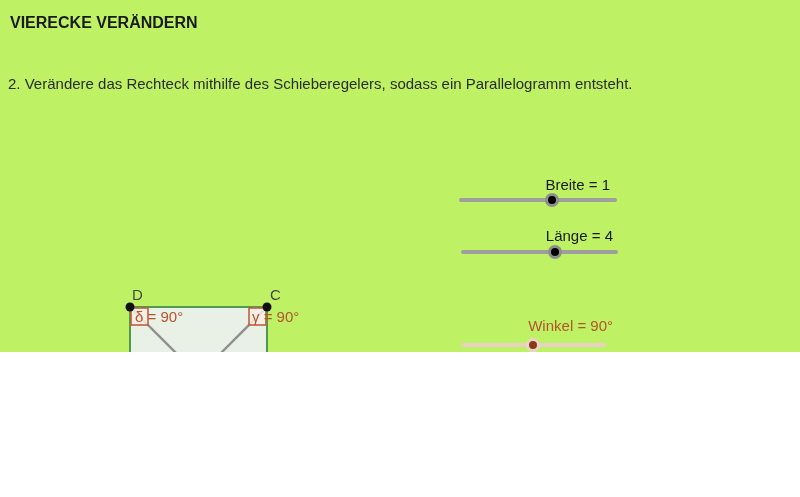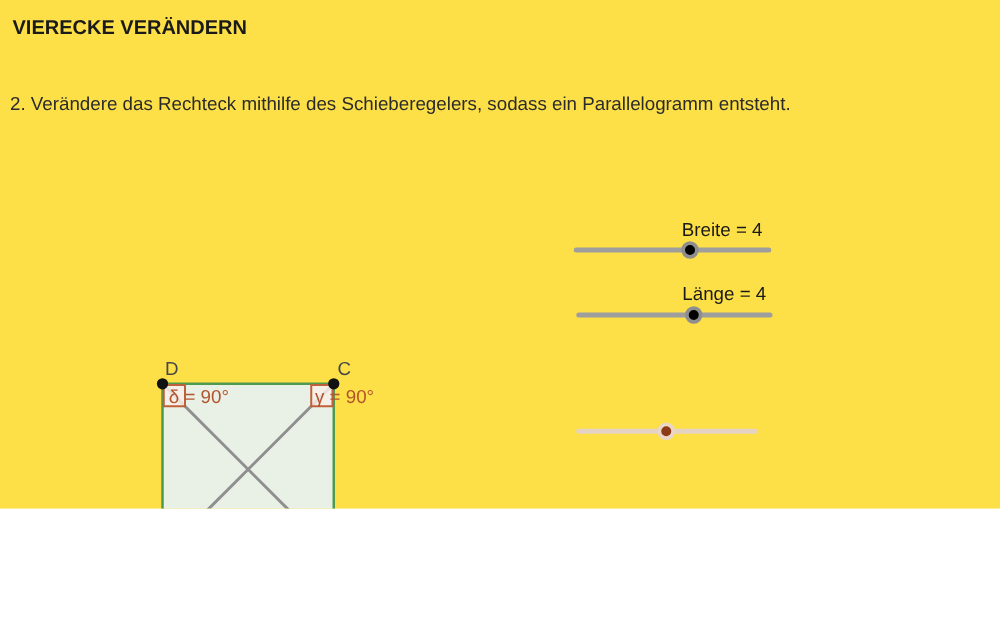--- a/index.html
+++ b/index.html
@@ -4,22 +4,22 @@
 <style>
   html, body {
     margin: 0;
     padding: 0;
     background: #ffffff;
     font-family: "Liberation Sans", sans-serif;
   }
   #stage {
     position: relative;
     width: 800px;
-    height: 407px;
-    background: #fde047;
+    height: 352px;
+    background: #bef264;
     overflow: hidden;
   }
   .page-title {
     position: absolute;
     left: 10px;
     top: 14px;
     font-size: 16px;
     font-weight: bold;
     color: #1a1a1a;
   }
@@ -113,24 +113,25 @@
     <text class="vertex-text" x="160" y="17">C</text>
     <text class="vertex-text" x="24" y="153">A</text>
     <text class="vertex-text" x="156" y="153">B</text>
 
     <circle cx="20" cy="24" r="4.5" fill="#111111"></circle>
     <circle cx="157" cy="24" r="4.5" fill="#111111"></circle>
     <circle cx="20" cy="161" r="4.5" fill="#111111"></circle>
     <circle cx="157" cy="161" r="4.5" fill="#111111"></circle>
   </svg>
 
-  <div class="slider-label" style="left:467px; top:176px;">Breite = 4</div>
+  <div class="slider-label" style="left:467px; top:176px;">Breite = 1</div>
   <div class="slider-track" style="left:459px; top:198px; width:158px;"></div>
   <div class="slider-knob" style="left:545px; top:193px;"></div>
 
   <div class="slider-label" style="left:470px; top:227px;">Länge = 4</div>
   <div class="slider-track" style="left:461px; top:250px; width:157px;"></div>
   <div class="slider-knob" style="left:548px; top:245px;"></div>
 
+  <div class="slider-label winkel" style="left:470px; top:317px;">Winkel = 90°</div>
   <div class="slider-track winkel" style="left:461px; top:343px; width:145px;"></div>
   <div class="slider-knob winkel" style="left:526px; top:338px;"></div>
 
 </div>
 
 </body></html>

